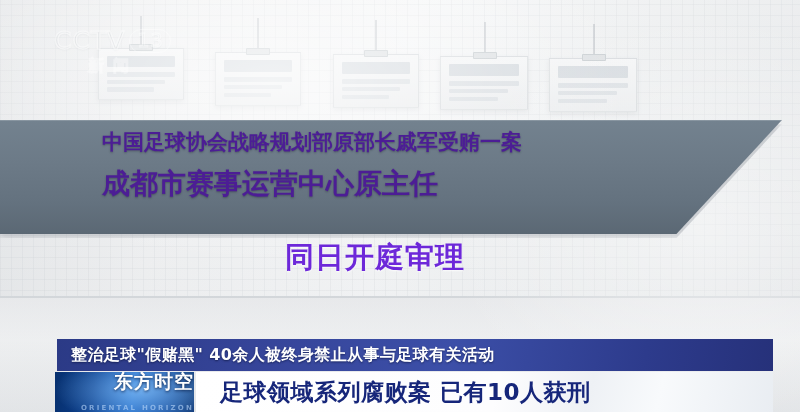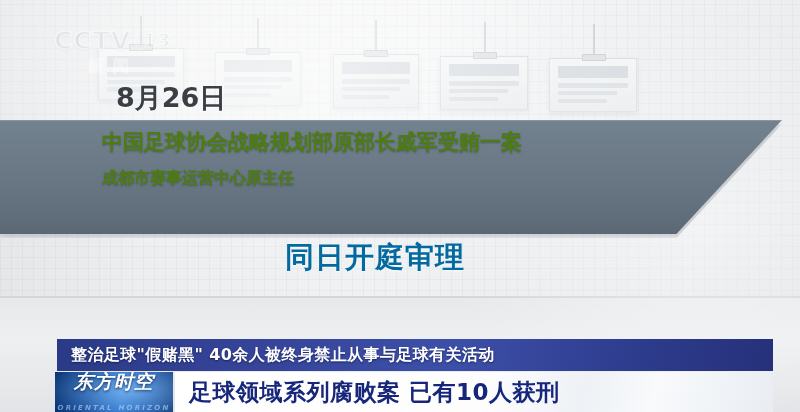--- a/index.html
+++ b/index.html
@@ -94,21 +94,21 @@
     position: absolute;
     left: 54px;
     top: 28px;
     width: 140px;
     height: 56px;
     opacity: .40;
     pointer-events: none;
   }
   .wm-main {
     font-size: 25px;
-    font-weight: 700;
+    font-weight: 400;
     letter-spacing: 1px;
     color: transparent;
     -webkit-text-stroke: 1.4px rgba(255,255,255,.95);
     text-shadow: 0 1px 2px rgba(130,140,150,.35);
     white-space: nowrap;
     line-height: 1;
   }
   .wm-13 {
     display: inline-block;
     padding: 1px 7px 2px 7px;
@@ -169,39 +169,39 @@
     clip-path: polygon(0 0, 100% 0, 86.5% 100%, 0 100%);
     filter: blur(3px);
   }
   .banner-lines {
     position: absolute;
     left: 102px;
     top: 4px;
     right: 0;
   }
   .bl {
-    color: #4d7c0f;
+    color: #4c1d95;
     font-weight: 700;
     line-height: 1.0;
     white-space: nowrap;
     text-shadow: 0 1px 2px rgba(40,48,56,.45);
   }
   .bl-1 { font-size: 21px; margin-top: 8px; }
-  .bl-2 { font-size: 16px; margin-top: 17px; }
+  .bl-2 { font-size: 28px; margin-top: 17px; }
   .bl-3 { font-size: 20px; margin-top: 9px; }
 
   
   .sub-caption {
     position: absolute;
     left: 285px;
     top: 243px;
     font-size: 29px;
     font-weight: 700;
     letter-spacing: 1px;
-    color: #0369a1;
+    color: #6d28d9;
     text-shadow: 0 1px 2px rgba(255,255,255,.8);
     line-height: 1;
   }
 
   
   .lower-third {
     position: absolute;
     left: 55px;
     top: 339px;
     width: 718px;
@@ -248,31 +248,30 @@
 
   .lt-row2 {
     position: absolute;
     left: 0; top: 33px;
     width: 100%;
     height: 40px;
     display: flex;
   }
   .lt-logo {
     position: relative;
-    width: 118px;
+    width: 139px;
     height: 40px;
     background:
       radial-gradient(ellipse 120px 50px at 62% 45%, rgba(140,200,255,.75), rgba(0,0,0,0) 72%),
       linear-gradient(95deg, #07306f 0%, #0b3f8e 28%, #1a63c2 56%, #0e4699 80%, #072f6d 100%);
     display: flex;
     flex-direction: column;
-    align-items: center;
+    align-items: flex-end;
     justify-content: center;
     overflow: hidden;
-    font-style: italic;
   }
   .lt-logo-cn {
     color: #ffffff;
     font-size: 19px;
     font-weight: 700;
     letter-spacing: 1px;
     line-height: 1;
     text-shadow: 0 1px 3px rgba(0,15,50,.75);
   }
   .lt-logo-en {
@@ -285,21 +284,21 @@
     white-space: nowrap;
   }
   .lt-title {
     flex: 1;
     height: 40px;
     margin-left: 2px;
     background:
       linear-gradient(103deg, #ffffff 0%, #fdfdfe 52%, #eef1f5 68%, #f8fafc 80%, #e9edf2 100%);
     display: flex;
     align-items: center;
-    padding-left: 14px;
+    padding-left: 24px;
     color: #16267a;
     font-size: 23px;
     font-weight: 700;
     letter-spacing: .5px;
     white-space: nowrap;
   }
 </style>
 </head>
 <body>
 
@@ -357,21 +356,20 @@
   <div class="bg-floorline"></div>
   <div class="bg-sheen"></div>
 
   <div class="watermark">
     <div class="wm-main">
       <span>CCTV</span><span class="wm-13">13</span>
     </div>
     <div class="wm-sub">新闻</div>
   </div>
 
-  <div class="date-caption">8月26日</div>
 
   <div class="banner-wrap">
     <div class="banner-shadow"></div>
     <div class="banner-shape"></div>
     <div class="banner-lines">
       <div class="bl bl-1">中国足球协会战略规划部原部长戚军受贿一案</div>
       <div class="bl bl-2">成都市赛事运营中心原主任</div>
     </div>
   </div>
 

